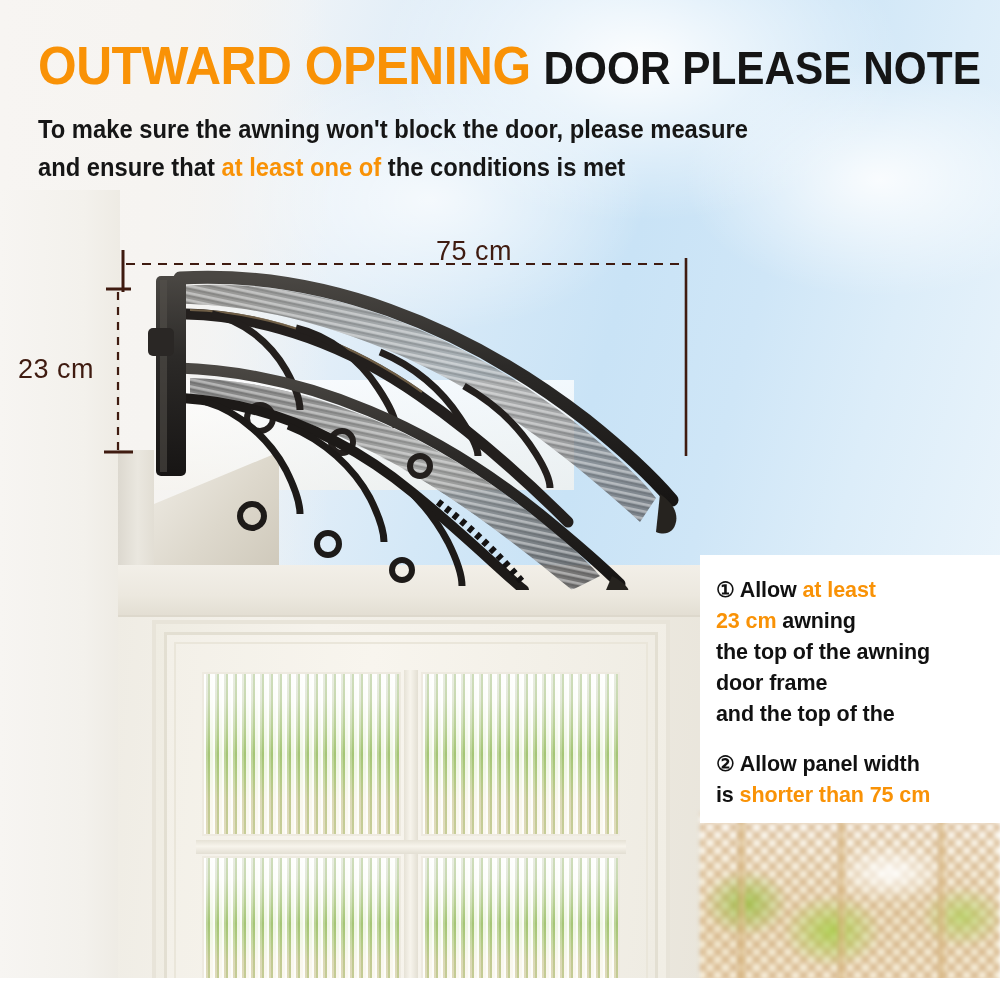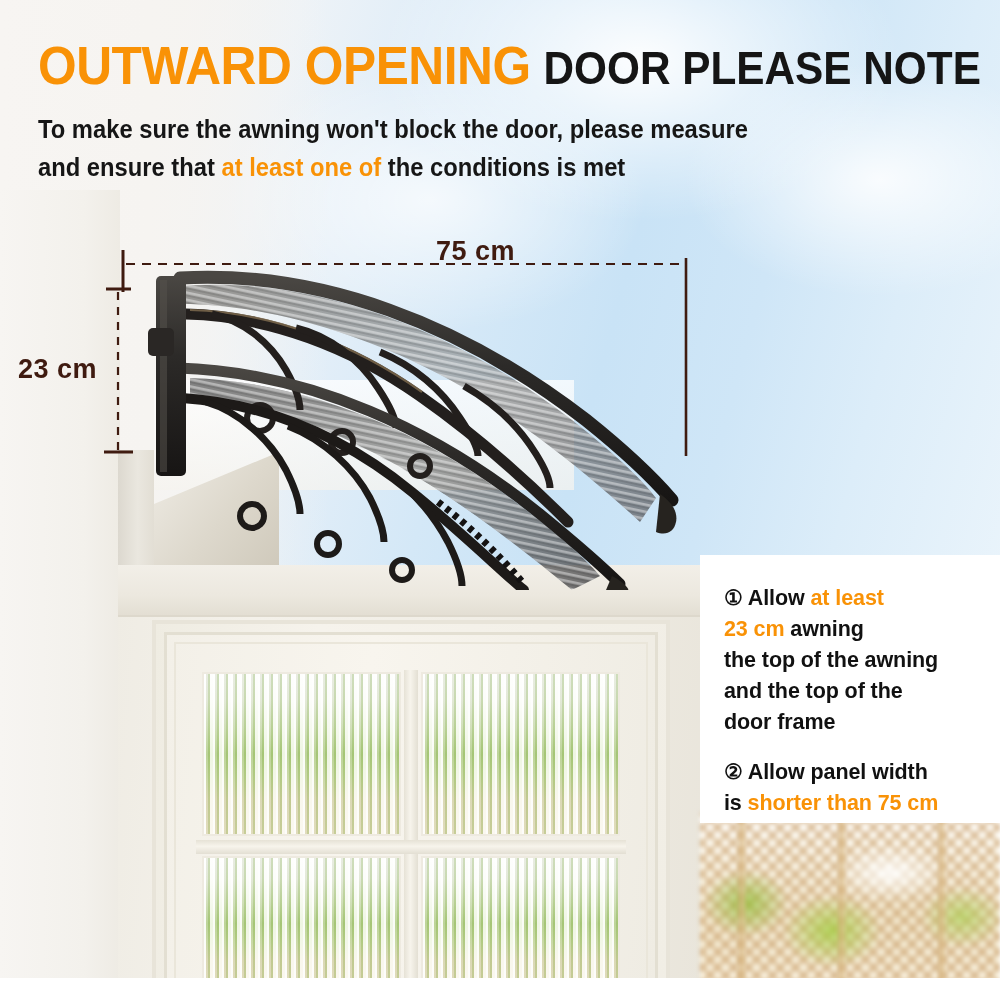--- a/index.html
+++ b/index.html
@@ -152,35 +152,35 @@
       repeating-linear-gradient(-45deg, rgba(196,150,94,.40) 0 5px, rgba(255,255,255,0) 5px 11px),
       linear-gradient(180deg,#ffffff 0%, #fdfaf0 18%, #f3e9cf 55%, #f7efda 80%, #fdf7ea 100%);
     filter:blur(2.2px);
   }
   .garden-post {
     position:absolute; top:623px; width:7px; height:187px;
     background:linear-gradient(90deg,rgba(200,160,100,.55),rgba(225,195,145,.75));
     filter:blur(2px);
   }
   .dim-label {
-    position:absolute; font-weight:bold; font-size:27px; color:#3f1b10;
+    position:absolute; font-weight:normal; font-size:27px; color:#3f1b10;
     letter-spacing:.5px; white-space:nowrap;
   }
   .dim-75 { left:436px; top:236px; }
   .dim-23 { left:18px;  top:354px; }
   .ann svg { position:absolute; left:0; top:0; overflow:visible; }
 
   
   .conditions {
     position:absolute; left:712px; top:570px; width:288px;
     font-weight:bold; font-size:21.5px; line-height:31px; color:#111111;
     letter-spacing:-.1px;
   }
   .conditions .c-orange { color:#f99206; }
-  .cond-item { margin:12px; }
+  .cond-item { margin:4px; }
   .cond-2 { margin-top:18px; }
   .cnum { font-size:21px; }
 </style>
 </head>
 <body>
 
 <div id="canvas">
 
   <div class="sky"></div>
   <div class="sky-left-fade"></div>
@@ -339,22 +339,22 @@
   <div class="conditions">
 
     <div class="cond-item">
       <div>
         <span class="cnum">①</span><span> Allow </span><span class="c-orange">at least</span>
       </div>
       <div>
         <span class="c-orange">23 cm</span><span> awning</span>
       </div>
       <div>the top of the awning</div>
+      <div>door frame</div>
       <div>and the top of the</div>
-      <div>door frame</div>
     </div>
 
     <div class="cond-item cond-2">
       <div>
         <span class="cnum">②</span><span> Allow panel width</span>
       </div>
       <div>
         <span>is </span><span class="c-orange">shorter than 75 cm</span>
       </div>
     </div>

